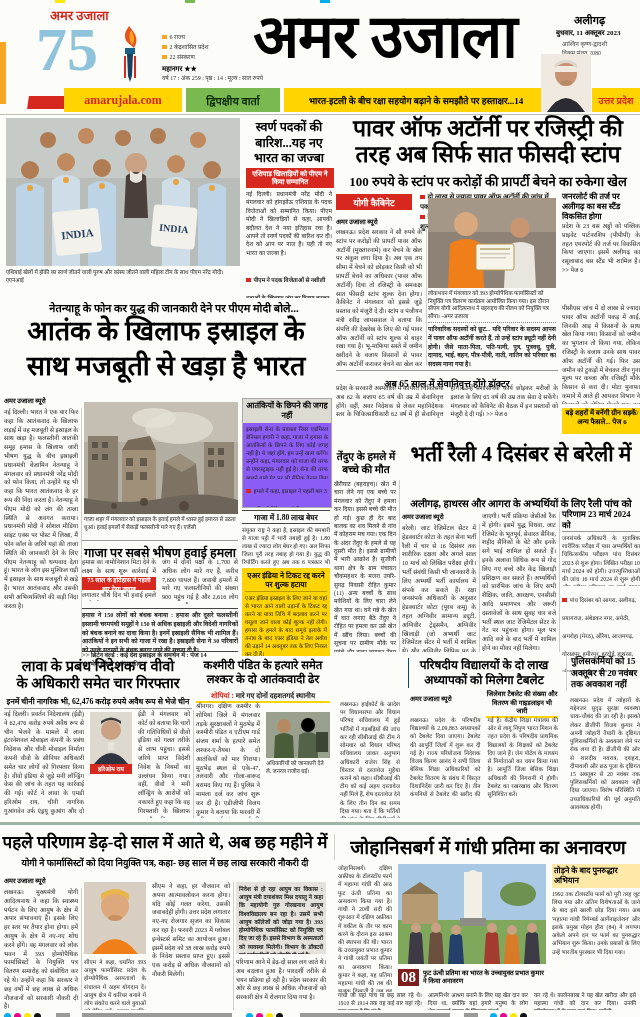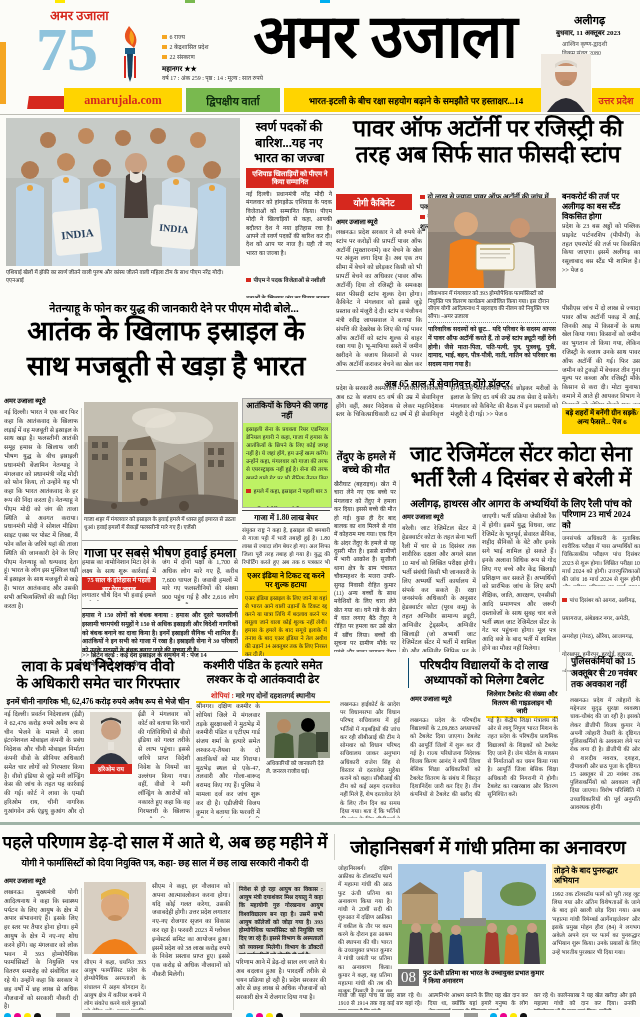--- a/index.html
+++ b/index.html
@@ -132,27 +132,28 @@
   <div class="abs redbox" style="left:246px;top:168px;width:86px;height:18px;font-size:6.8px;line-height:1.2;padding:1px">एशियाड खिलाड़ियों को पीएम ने किया सम्मानित</div>
   <div class="abs j" style="left:246px;top:190px;width:86px;height:76px;font-size:5.9px">नई दिल्ली। प्रधानमंत्री नरेंद्र मोदी ने मंगलवार को हांगझोऊ एशियाड के पदक विजेताओं को सम्मानित किया। पीएम मोदी ने खिलाड़ियों से कहा, आपकी बदौलत देश ने नया इतिहास रचा है। आपने तो स्वर्ण पदकों की बारिश कर दी। देश को आप पर नाज है। यही तो नए भारत का जज्बा है।</div>
   <div class="abs" style="left:246px;top:268px;width:86px;height:30px;overflow:hidden">
     <span class="sq"></span><span class="j" style="font-size:5.9px;font-weight:bold">पीएम ने पदक विजेताओं से नशीली दवाओं के खिलाफ जंग का हिस्सा बनकर ड्रग्स मुक्त भारत के निर्माण में साथ देने का आह्वान किया। &gt;&gt; स्पोर्ट्स</span>
   </div>
 
   <div class="abs hd ctr" style="left:336px;top:116px;width:304px;font-size:23px;line-height:1.15">
     <div>पावर ऑफ अटॉर्नी पर रजिस्ट्री की</div>
     <div>तरह अब सिर्फ सात फीसदी स्टांप</div>
   </div>
+  <div class="abs hd ctr" style="left:336px;top:172px;width:304px;font-size:13px">100 रुपये के स्टांप पर करोड़ों की प्रापर्टी बेचने का रुकेगा खेल</div>
 
   <div class="abs redbox" style="left:336px;top:194px;width:76px;height:16px;font-size:9px">योगी कैबिनेट</div>
   <div class="abs" style="left:420px;top:193px;width:136px">
     <div class="blt"><span class="sq"></span><span>दो लाख से ज्यादा पावर ऑफ अटॉर्नी की जांच में पकड़ा खेल</span></div>
     <div class="blt" style="margin-top:1px"><span class="sq"></span><span>संपत्ति की देखरेख की अटॉर्नी पर नहीं लगेगा स्टांप शुल्क</span></div>
   </div>
-  <div class="abs hd" style="left:562px;top:192px;width:78px;font-size:8px;line-height:1.25">बनकरोर्ट की तर्ज पर अलीगढ़ का बस स्टैंड विकसित होगा</div>
+  <div class="abs hd" style="left:562px;top:192px;width:78px;font-size:8px;line-height:1.25">जनरलोर्ट की तर्ज पर अलीगढ़ का बस स्टैंड विकसित होगा</div>
 
   <div class="abs byline" style="left:336px;top:217px">अमर उजाला ब्यूरो</div>
   <div class="abs j rule-r" style="left:336px;top:228px;width:86px;height:138px;padding-right:4px">लखनऊ। प्रदेश सरकार ने सौ रुपये के स्टांप पर करोड़ों की प्रापर्टी पावर ऑफ अटॉर्नी (मुख्तारनामे) कर बेचने के खेल पर अंकुश लगा दिया है। अब एक तय सीमा में बेचने को छोड़कर किसी को भी प्रापर्टी बेचने का अधिकार (पावर ऑफ अटॉर्नी) दिया तो रजिस्ट्री के समकक्ष सात फीसदी स्टांप शुल्क देना होगा। कैबिनेट ने मंगलवार को इससे जुड़े प्रस्ताव को मंजूरी दे दी। स्टांप व पंजीयन मंत्री रवींद्र जायसवाल ने बताया कि संपत्ति की देखरेख के लिए की गई पावर ऑफ अटॉर्नी को स्टांप शुल्क से बाहर रखा गया है। भू-माफिया सस्ते में जमीन खरीदने के बजाय किसानों से पावर ऑफ अटॉर्नी कराकर बेचने का खेल कर रहे हैं।</div>
 
   <svg class="abs" style="left:428px;top:198px" width="128" height="90" viewBox="0 0 128 90">
     <rect width="128" height="90" fill="#8e8276"></rect>
     <rect y="0" width="128" height="34" fill="#a59788"></rect>
     <circle cx="38" cy="26" r="12" fill="#d8a87e"></circle>
     <path d="M20 90 L22 46 Q38 36 54 46 L56 90 Z" fill="#f07f1a"></path>
     <circle cx="92" cy="30" r="10" fill="#c99672"></circle>
@@ -204,21 +205,21 @@
       <rect x="134" y="46" width="6" height="7" fill="#60574a"></rect>
     <rect x="124" y="58" width="6" height="7" fill="#60574a"></rect>
       <rect x="134" y="58" width="6" height="7" fill="#60574a"></rect>
     <path d="M0 112 L154 112 L154 98 Q120 88 80 96 Q40 104 0 96 Z" fill="#6e655a"></path>
     <circle cx="60" cy="100" r="4" fill="#55493d"></circle>
       <circle cx="100" cy="104" r="5" fill="#55493d"></circle>
       <circle cx="30" cy="104" r="3" fill="#55493d"></circle>
   </svg>
   <div class="abs cap" style="left:84px;top:516px;width:154px">गाजा शहर में मंगलवार को इस्राइल के हवाई हमले में ध्वस्त हुई इमारत से उठता धुआं। हवाई हमलों में सैकड़ों फलस्तीनी मारे गए हैं। एजेंसी</div>
 
-  <div class="abs" style="left:242px;top:398px;width:88px;height:108px;border:1px solid #aaa;background:#bef264">
+  <div class="abs" style="left:242px;top:398px;width:88px;height:108px;border:1px solid #aaa;background:#8b5cf6">
     <div class="hd ctr" style="font-size:8px;background:#dddbd2;padding:2px 1px;line-height:1.25">आतंकियों के छिपने की जगह नहीं</div>
     <div class="j" style="padding:2px 3px;height:52px;font-size:5.7px">इस्राइली सेना के प्रवक्ता रियर एडमिरल डेनियल हगारी ने कहा, गाजा में हमास के आतंकियों के छिपने के लिए कोई जगह नहीं है। ये जहां होंगे, हम उन्हें खत्म करेंगे। उन्होंने कहा, मंगलवार को गाजा की तरफ से एयरस्ट्राइक नहीं हुई है। सेना की तरफ खुलने वाले गेट पर भी सैनिक तैनात किए हैं।</div>
     <div style="padding:0 3px;overflow:hidden;height:28px"><span class="sq"></span><span class="j" style="font-size:5.7px">हमले में कहा, इस्राइल ने पहली बार 3 लाख रिजर्व सैनिक उतारे हैं। 50 साल पहले अरब से लड़ाई में इससे अधिक 4 लाख रिजर्व सैनिक उतारे थे।</span></div>
   </div>
 
   <div class="abs" style="left:242px;top:510px;width:88px;height:54px">
     <div class="hd ctr boxline" style="font-size:7.5px;padding:1px">गाजा में 1.80 लाख बेघर</div>
     <div class="j" style="height:40px;font-size:5.7px;padding-top:2px">संयुक्त राष्ट्र ने कहा है, इस्राइल की बमबारी से गाजा पट्टी में भारी तबाही हुई है। 1.80 लाख से ज्यादा लोग बेघर हो गए। अल शिफा जिला पूरी तरह तबाह हो गया है। युद्ध की रिपोर्टिंग करते हुए अब तक 6 पत्रकार भी मारे जा चुके हैं।</div>
   </div>
 
@@ -238,21 +239,20 @@
   <div class="abs j boxline" style="left:82px;top:608px;width:156px;height:38px;padding:2px 0;font-weight:bold">हमास ने 150 लोगों को बंधक बनाया : हमास और दूसरे फलस्तीनी इस्लामी चरमपंथी समूहों ने 150 से अधिक इस्राइली और विदेशी नागरिकों को बंधक बनाने का दावा किया है। इनमें इस्राइली सैनिक भी शामिल हैं। आतंकियों ने इन सभी को गाजा में रखा है। इस्राइली सेना ने 30 परिवारों को उनके सदस्यों के बंधक बनाए जाने की सूचना दी है।</div>
   <div class="abs" style="left:82px;top:650px;width:156px">
     <div style="font-size:6.4px;font-weight:bold"><span class="red"></span><span>&gt;&gt; ब्रिटेन वर्ल्ड : कई देश इस्राइल के समर्थन में : पेज 14</span></div>
     <div style="font-size:6.4px;font-weight:bold"><span>&gt;&gt; मेरी वॉइस : संपादकीय</span></div>
   </div>
 
   <div class="abs hd ctr" style="left:334px;top:450px;width:64px;font-size:10.5px;line-height:1.25">तेंदुए के हमले में बच्चे की मौत</div>
   <div class="abs j rule-r" style="left:334px;top:480px;width:62px;height:172px;padding-right:3px;font-size:5.9px">खैरीघाट (बहराइच)। खेत में चारा लेने गए एक बच्चे पर मंगलवार को तेंदुए ने हमला कर दिया। इससे बच्चे की मौत हो गई। कुछ ही देर बाद बालक का शव मिलने से गांव में कोहराम मच गया। एक दिन के अंदर तेंदुए के हमले से यह दूसरी मौत है। इससे ग्रामीणों में भारी आक्रोश है। सुजौली थाना क्षेत्र के ग्राम पंचायत चौकमहशर के मजरा उपरि-सुगढ़ निवासी रोहित कुमार (11) अन्य बच्चों के साथ मवेशियों के लिए चारा लेने खेत गया था। घने गन्ने के खेत में घात लगाए बैठे तेंदुए ने रोहित पर हमला कर उसे खेत में खींच लिया। बच्चों की सूचना पर ग्रामीण मौके पर पहुंचे और हाका लगाकर तेंदुए को भगाया, लेकिन तब तक बच्चे की मौत हो चुकी थी। डीएफओ बहराइच रेंज संजय शर्मा ने बताया कि तेंदुए की तलाश में गश्त बढ़ा दी गई है।</div>
 
   <div class="abs hd ctr" style="left:402px;top:442px;width:238px;font-size:21px;line-height:1.2">
-    <div>जाट रेजिमेंटल सेंटर कोटा सेना</div>
     <div>भर्ती रैली 4 दिसंबर से बरेली में</div>
   </div>
   <div class="abs hd ctr" style="left:402px;top:496px;width:238px;font-size:10px">अलीगढ़, हाथरस और आगरा के अभ्यर्थियों के लिए रैली पांच को</div>
   <div class="abs byline" style="left:402px;top:512px">अमर उजाला ब्यूरो</div>
   <div class="abs j rule-r" style="left:402px;top:524px;width:74px;height:128px;padding-right:3px">बरेली। जाट रेजिमेंटल सेंटर में हेडक्वार्टर कोटा के तहत सेना भर्ती रैली में चार से 16 दिसंबर तक शारीरिक दक्षता और अगले साल 10 मार्च को लिखित परीक्षा होगी। भर्ती संबंधी किसी भी जानकारी के लिए अभ्यर्थी भर्ती कार्यालय में संपर्क कर सकते हैं। रक्षा जनसंपर्क अधिकारी के अनुसार हेडक्वार्टर कोटा (पूरब कमू) के तहत अग्निवीर सामान्य ड्यूटी, अग्निवीर ट्रेड्समैन, अग्निवीर खिलाड़ी (जो अभ्यर्थी जाट रेजिमेंटल सेंटर में भर्ती में शामिल थे) और अग्निवीर लिपिक पद के लिए भर्ती की</div>
   <div class="abs j rule-r" style="left:482px;top:512px;width:74px;height:140px;padding-right:3px">जाएगी। भर्ती प्रक्रिया जेसीओ रैंक में होगी। इसमें युद्ध विधवा, जाट रेजिमेंट के भूतपूर्व, सेवारत सैनिक, शहीद सैनिकों के बेटे और इनके सगे भाई शामिल हो सकते हैं। इनके अलावा विधिक रूप से गोद लिए गए बच्चे और केंद्र खिलाड़ी प्रशिक्षण कर सकते हैं। अभ्यर्थियों को प्रारंभिक जांच के लिए सभी शैक्षिक, जाति, आरक्षण, एनसीसी आदि प्रमाणपत्र और जरूरी दस्तावेजों के साथ सुबह चार बजे भर्ती स्थल जाट रेजिमेंटल सेंटर के गेट पर पहुंचना होगा। मूल पत्र आदि बजे के बाद भर्ती में शामिल होने का मौका नहीं मिलेगा।</div>
   <div class="abs" style="left:562px;top:508px;width:78px;height:148px">
     <div class="hd" style="font-size:8.5px;border-bottom:1px solid #999;padding-bottom:1px">परिणाम 23 मार्च 2024 को</div>
     <div class="j" style="height:52px;margin-top:2px;font-size:5.8px">जनसंपर्क अधिकारी के मुताबिक शारीरिक परीक्षा में पास अभ्यर्थियों का चिकित्सकीय परीक्षण पांच दिसंबर 2023 से शुरू होगा। लिखित परीक्षा 10 मार्च 2024 को होगी। उत्तरपुस्तिकाओं की जांच 16 मार्च 2024 से शुरू होगी और परीक्षा परिणाम 23 मार्च 2024 को घोषित होंगे।</div>
     <div style="margin-top:2px;overflow:hidden;height:84px"><span class="sq"></span><span class="j" style="font-size:5.8px">पांच दिसंबर को आगरा, अलीगढ़, प्रयागराज, अंबेडकर नगर, अमेठी, अमरोहा (मेरठ), औरैया, आजमगढ़, गोरखपुर, हमीरपुर, हरदोई, हाथरस, जौनपुर, झांसी, कन्नौज, कानपुर नगर, कासगंज, कौशांबी, लखीमपुर खीरी, कुशीनगर (पडरौना), ललितपुर, लखनऊ, महाराजगंज, महोबा, मैनपुरी, मऊ, मेरठ से रैली होगी।</span></div>
@@ -345,21 +345,21 @@
     <g fill="#caa183">
         <circle cx="18" cy="64" r="5"></circle>
         <circle cx="38" cy="64" r="5"></circle>
         <circle cx="58" cy="66" r="5"></circle>
         <circle cx="94" cy="64" r="5"></circle>
         <circle cx="114" cy="66" r="5"></circle>
         <circle cx="134" cy="64" r="5"></circle>
       </g>
   </svg>
   <div class="abs" style="left:398px;top:966px;width:148px;height:22px;display:flex;align-items:center;gap:4px">
-    <span style="font-size:15px;font-weight:normal;background:#737373;color:#fff;padding:0 3px">08</span>
+    <span style="font-size:15px;font-weight:bold;background:#7f1d1d;color:#fff;padding:0 3px">08</span>
     <span class="hd" style="font-size:6.5px;line-height:1.3">फुट ऊंची प्रतिमा का भारत के उच्चायुक्त प्रभात कुमार ने किया अनावरण</span>
   </div>
   <div class="abs" style="left:552px;top:864px;width:88px;height:124px">
     <div class="hd" style="font-size:8px;background:#ffe9a8;padding:2px;line-height:1.25">तोड़ने के बाद पुनरुद्धार अभियान</div>
     <div class="j" style="height:96px;margin-top:2px;font-size:5.8px">1992 तक टॉलस्टॉय फार्म को पूरी तरह लूट लिया गया और अंतिम विशेषताओं के जाने के बाद इसे खाली छोड़ दिया गया। अब 'महात्मा गांधी रिमेम्बर्ड आर्गेनाइजेशन' और इसके प्रमुख मोहन हीरा (84) ने लगभग अकेले अपने दम पर फार्म का पुनरुद्धार अभियान शुरू किया। उनके प्रयासों के लिए उन्हें भारतीय पुरस्कार भी दिया गया।</div>
   </div>
   <div class="abs j" style="left:338px;top:992px;width:84px;height:18px;font-size:5.6px">गांधी जी यहां पांच या छह साल रहे थे। 1910 से 1914 तक वह कई बार यहां रहे। कहा जाता है कि गांधी</div>
   <div class="abs j" style="left:428px;top:992px;width:100px;height:18px;font-size:5.6px">आत्मनिर्भर आश्रम बनाने के लिए यह खेत दान कर दिया था, क्योंकि यहां हमारे मनुष्य के लोग भेदभावपूर्ण कानून के खिलाफ संघर्ष</div>
   <div class="abs j" style="left:534px;top:992px;width:102px;height:18px;font-size:5.6px">कर रहे थे। कालेनबाख ने यह खेत खरीदा और इसे महात्मा गांधी को दान कर दिया। उनकी परियोजनाओं के काम यहां किए। एजेंसी</div>
 

